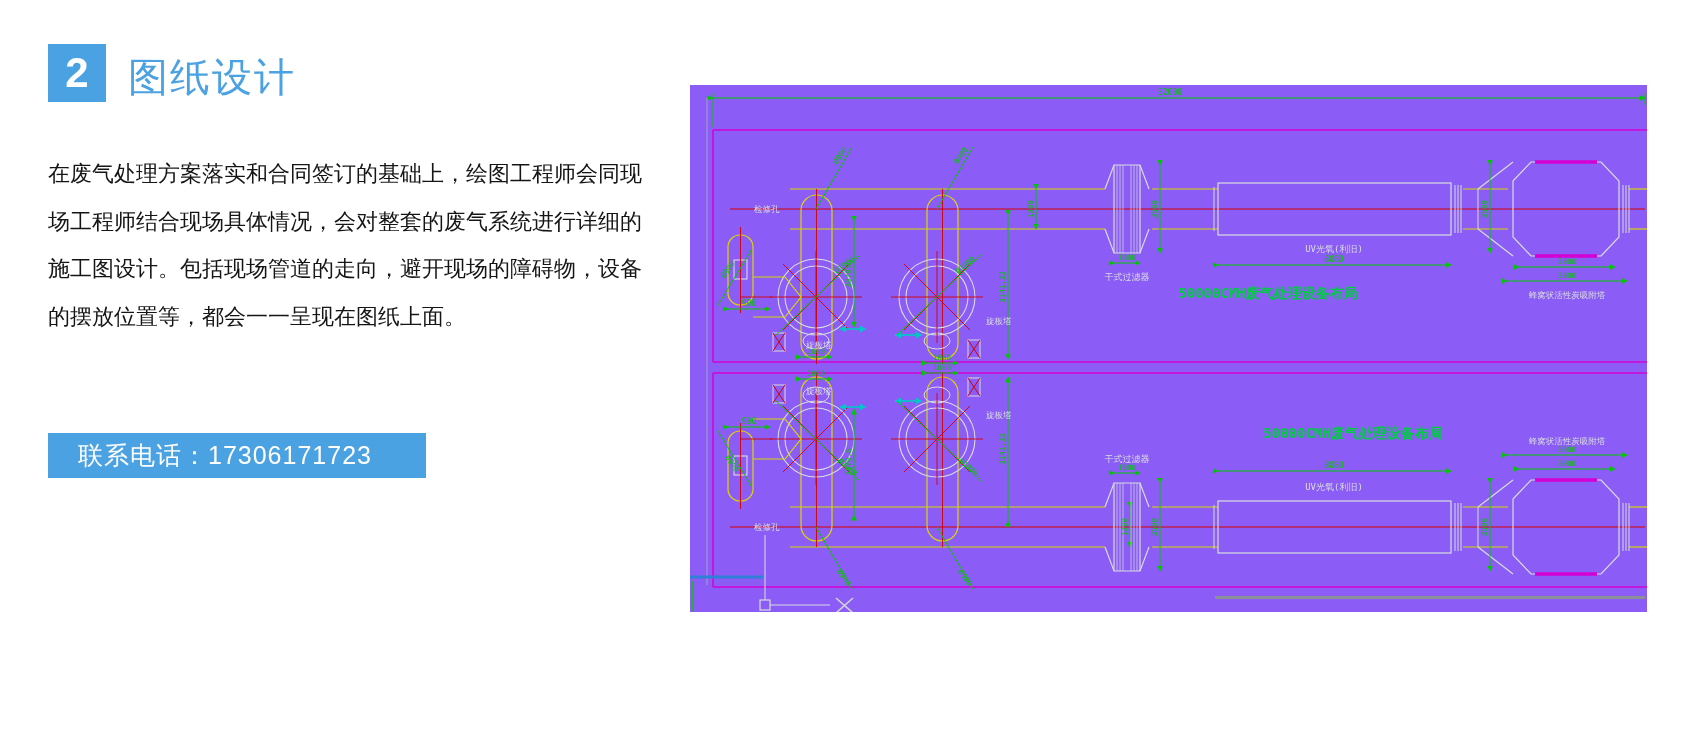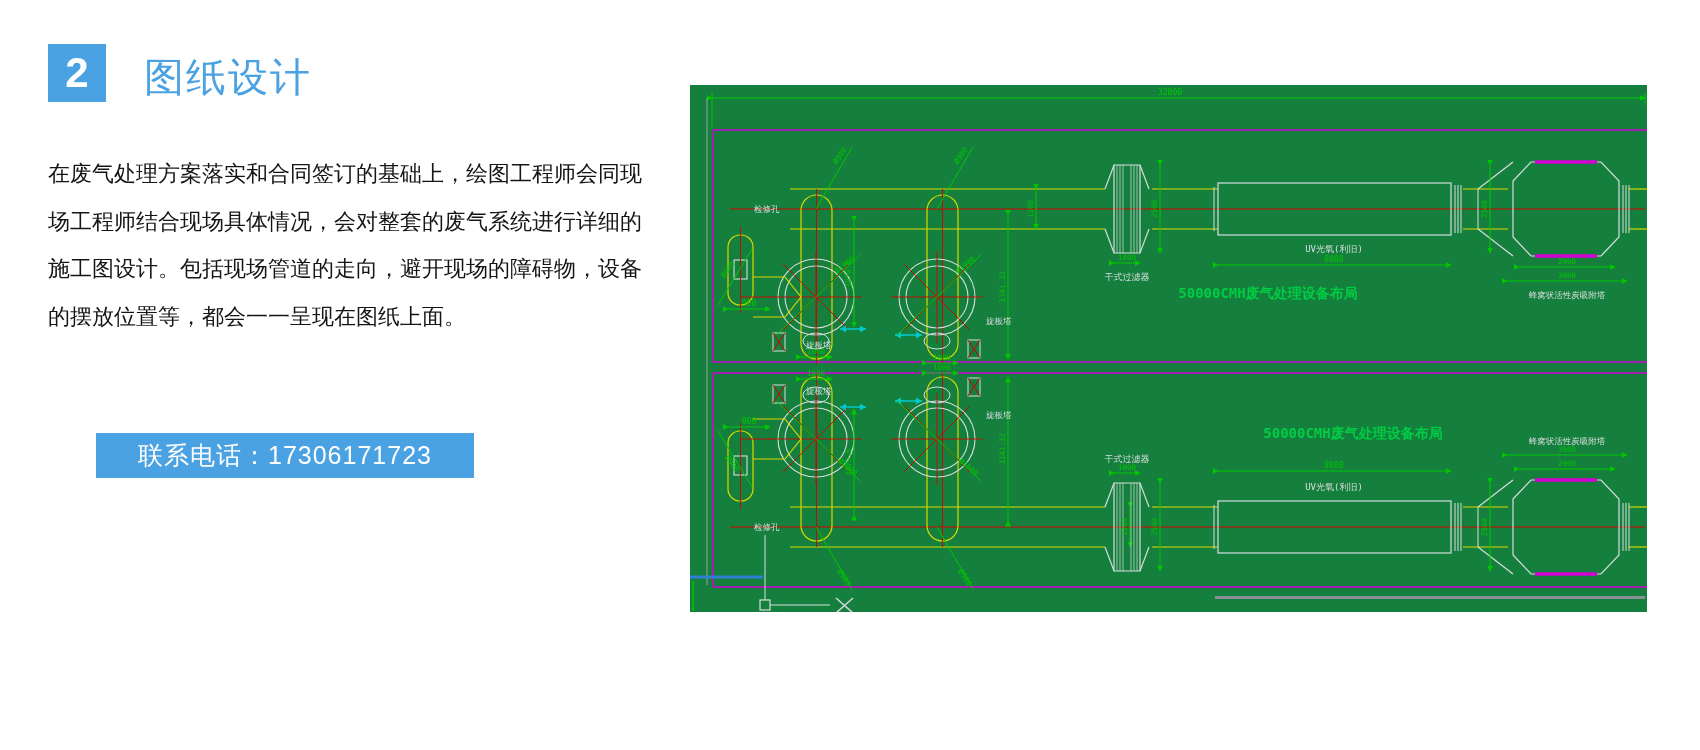--- a/index.html
+++ b/index.html
@@ -7,36 +7,35 @@
     width:1700px;height:750px;position:relative;background:#ffffff;
     font-family:"Liberation Sans","DejaVu Sans",sans-serif;overflow:hidden;
   }
   .badge{
     position:absolute;left:48px;top:44px;width:58px;height:58px;
     background:var(--accent);color:#fff;font-size:42px;font-weight:bold;
     display:flex;align-items:center;justify-content:center;
   }
   .sec-title{
     position:absolute;left:128px;top:50px;font-size:40px;letter-spacing:2px;
-    color:var(--accent);font-weight:500;margin-left:16px;
+    color:var(--accent);font-weight:500;
   }
   .desc{
     position:absolute;left:48px;top:150px;width:594px;
     font-size:22px;line-height:47.5px;color:#151515;text-align:justify;
   }
   .contact{
     position:absolute;left:48px;top:433px;width:378px;height:45px;
     background:var(--accent);color:#ffffff;font-size:25px;
-    display:flex;align-items:center;padding-left:42px;box-sizing:border-box;
+    display:flex;align-items:center;padding-left:30px;box-sizing:border-box;
     letter-spacing:1px;
-    margin-left:48px;
   }
   .cad{
     position:absolute;left:690px;top:85px;width:957px;height:527px;
-    background:#15803d;
+    background:#8b5cf6;
   }
   .cad svg{display:block;width:957px;height:527px;
     font-family:"DejaVu Sans Mono","Liberation Mono",monospace;}
 </style>
 </head>
 <body>
 
 <div class="badge">2</div>
 <div class="sec-title">图纸设计</div>
 <div class="desc">在废气处理方案落实和合同签订的基础上，绘图工程师会同现场工程师结合现场具体情况，会对整套的废气系统进行详细的施工图设计。包括现场管道的走向，避开现场的障碍物，设备的摆放位置等，都会一一呈现在图纸上面。</div>

